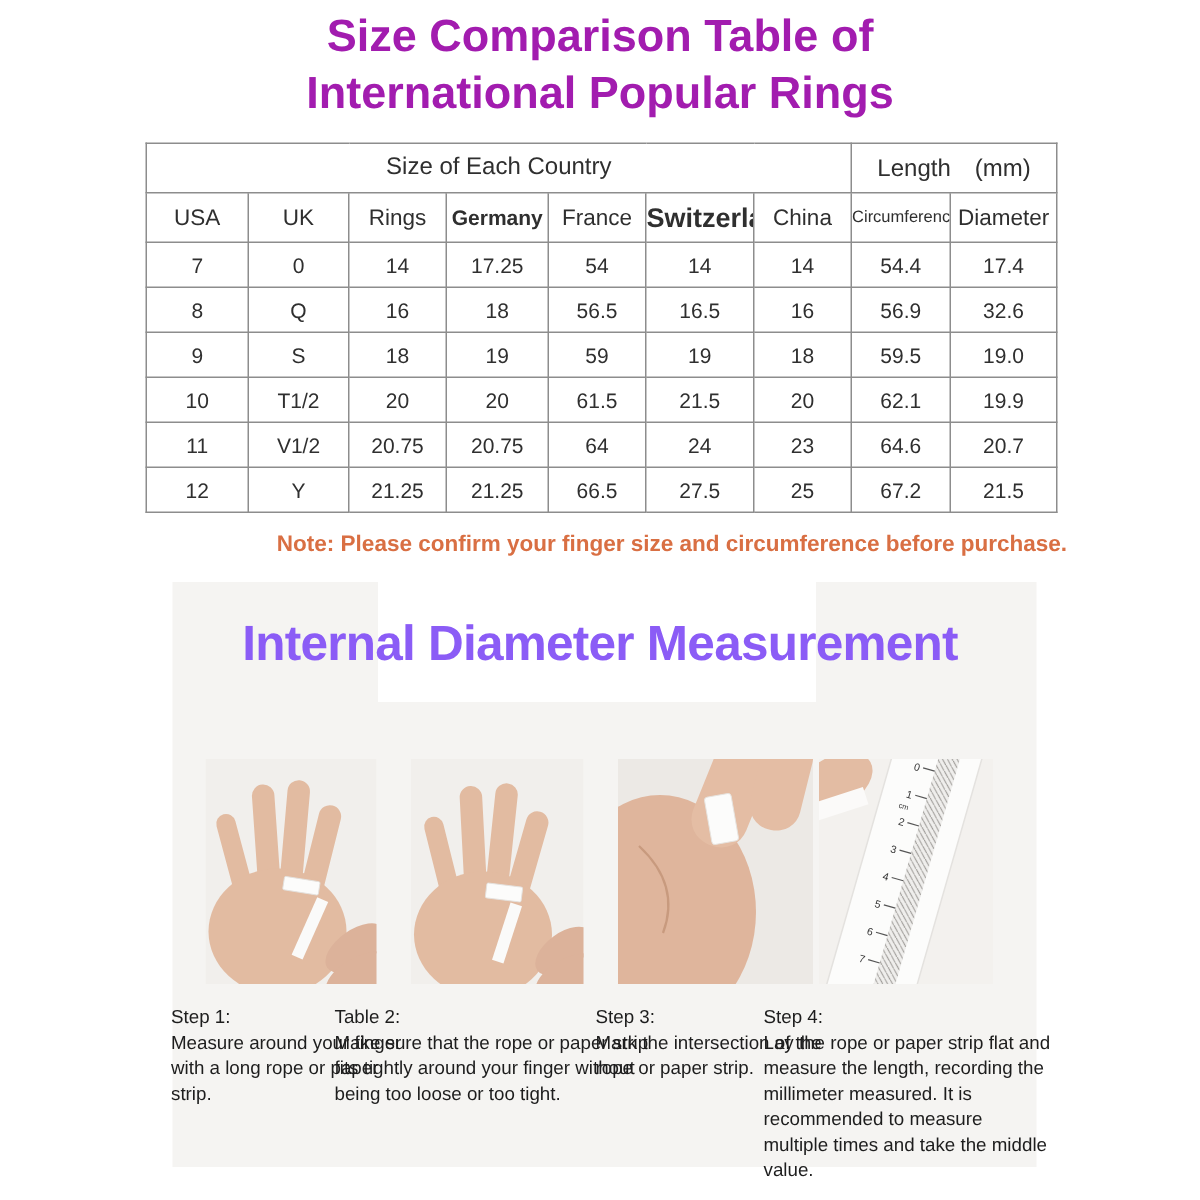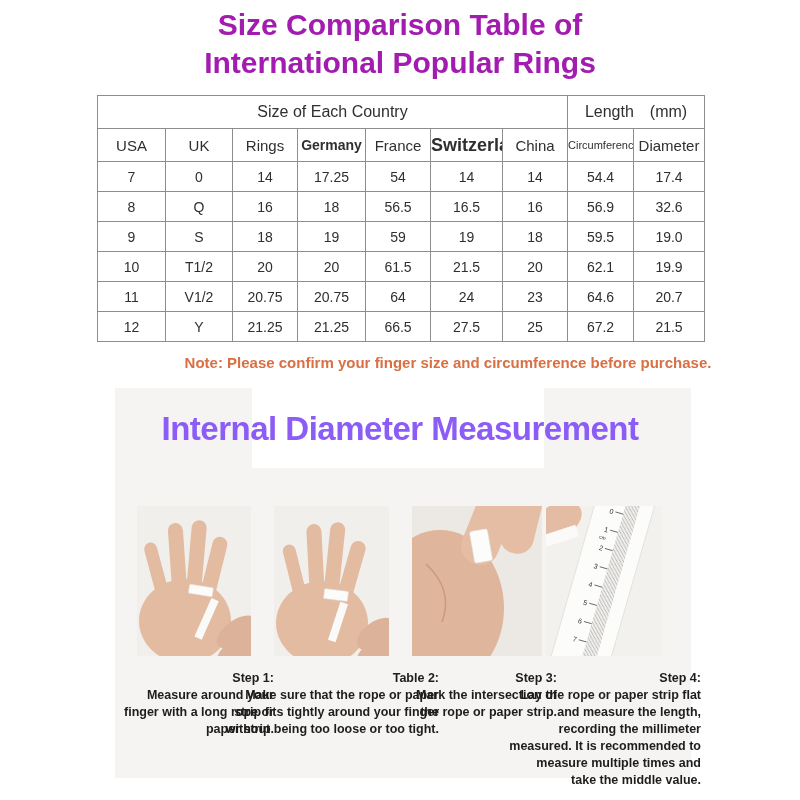--- a/index.html
+++ b/index.html
@@ -33,22 +33,22 @@
                    font-size:33px;font-weight:700;color:#8b5cf6;letter-spacing:-0.5px;}
 
   
   .photo{position:absolute;top:506px;height:150px;display:block;}
   #photo1{left:137px;width:114px;}
   #photo2{left:274px;width:115px;}
   #photo3{left:412px;width:130px;}
   #photo4{left:546px;width:116px;}
 
   
-  .step{position:absolute;top:670px;text-align:right;font-size:12.5px;line-height:17px;
-        font-weight:700;color:#1d1d1d;}
+  .step{position:absolute;top:670px;text-align:left;font-size:12.5px;line-height:17px;
+        font-weight:400;color:#1d1d1d;}
   #step1{left:114px;width:160px;}
   #step2{left:223px;width:216px;}
   #step3{left:397px;width:160px;}
   #step4{left:509px;width:192px;}
   .step-label{display:block;}
 </style>
 </head>
 <body>
 
 <div class="page">

